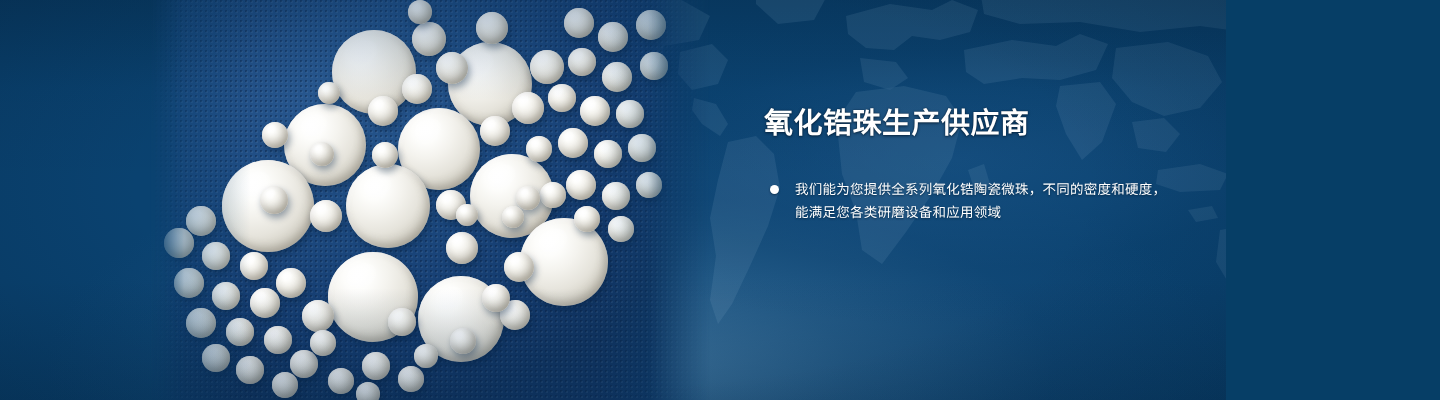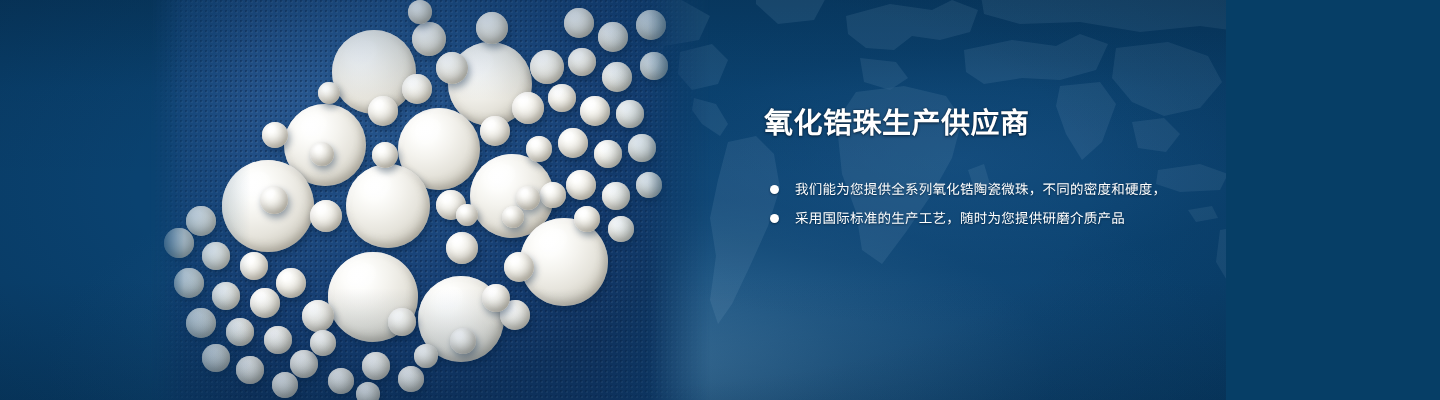--- a/index.html
+++ b/index.html
@@ -338,21 +338,18 @@
 
   <div class="bg-vignette"></div>
 
   <div class="content">
     <h1 class="headline">氧化锆珠生产供应商</h1>
 
     <ul class="bullets">
       <li class="bullet">
         <span class="dot"></span>
         <span class="bullet-line">我们能为您提供全系列氧化锆陶瓷微珠，不同的密度和硬度，</span>
-      </li>
-      <li class="bullet">
-        <span class="dot"></span>
-        <span class="bullet-line">采用国际标准的生产工艺，随时为您提供研磨介质产品</span>
+        <span class="bullet-line">能满足您各类研磨设备和应用领域</span>
       </li>
     </ul>
   </div>
 
 </div>
 
 </body></html>

